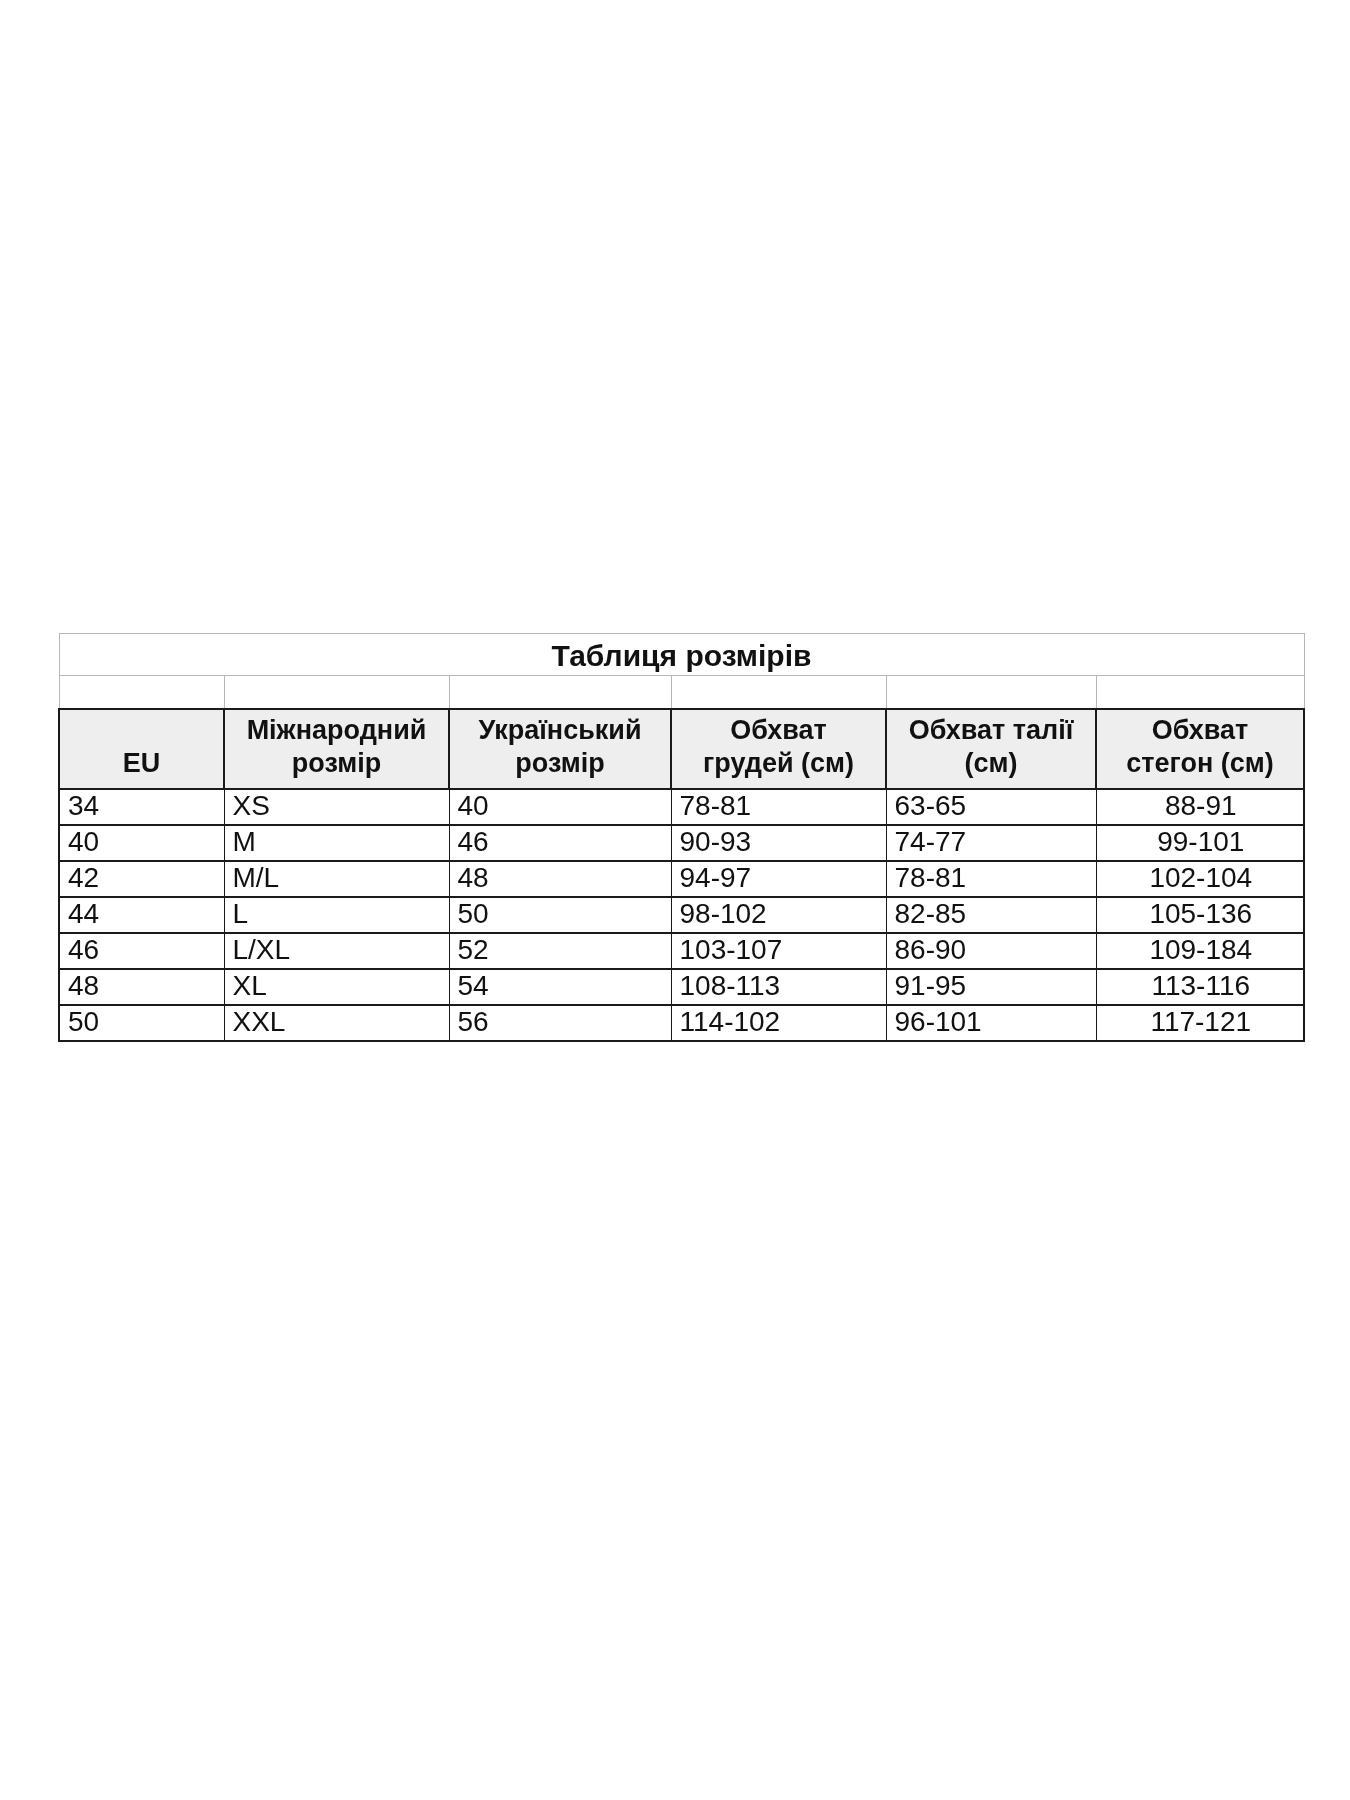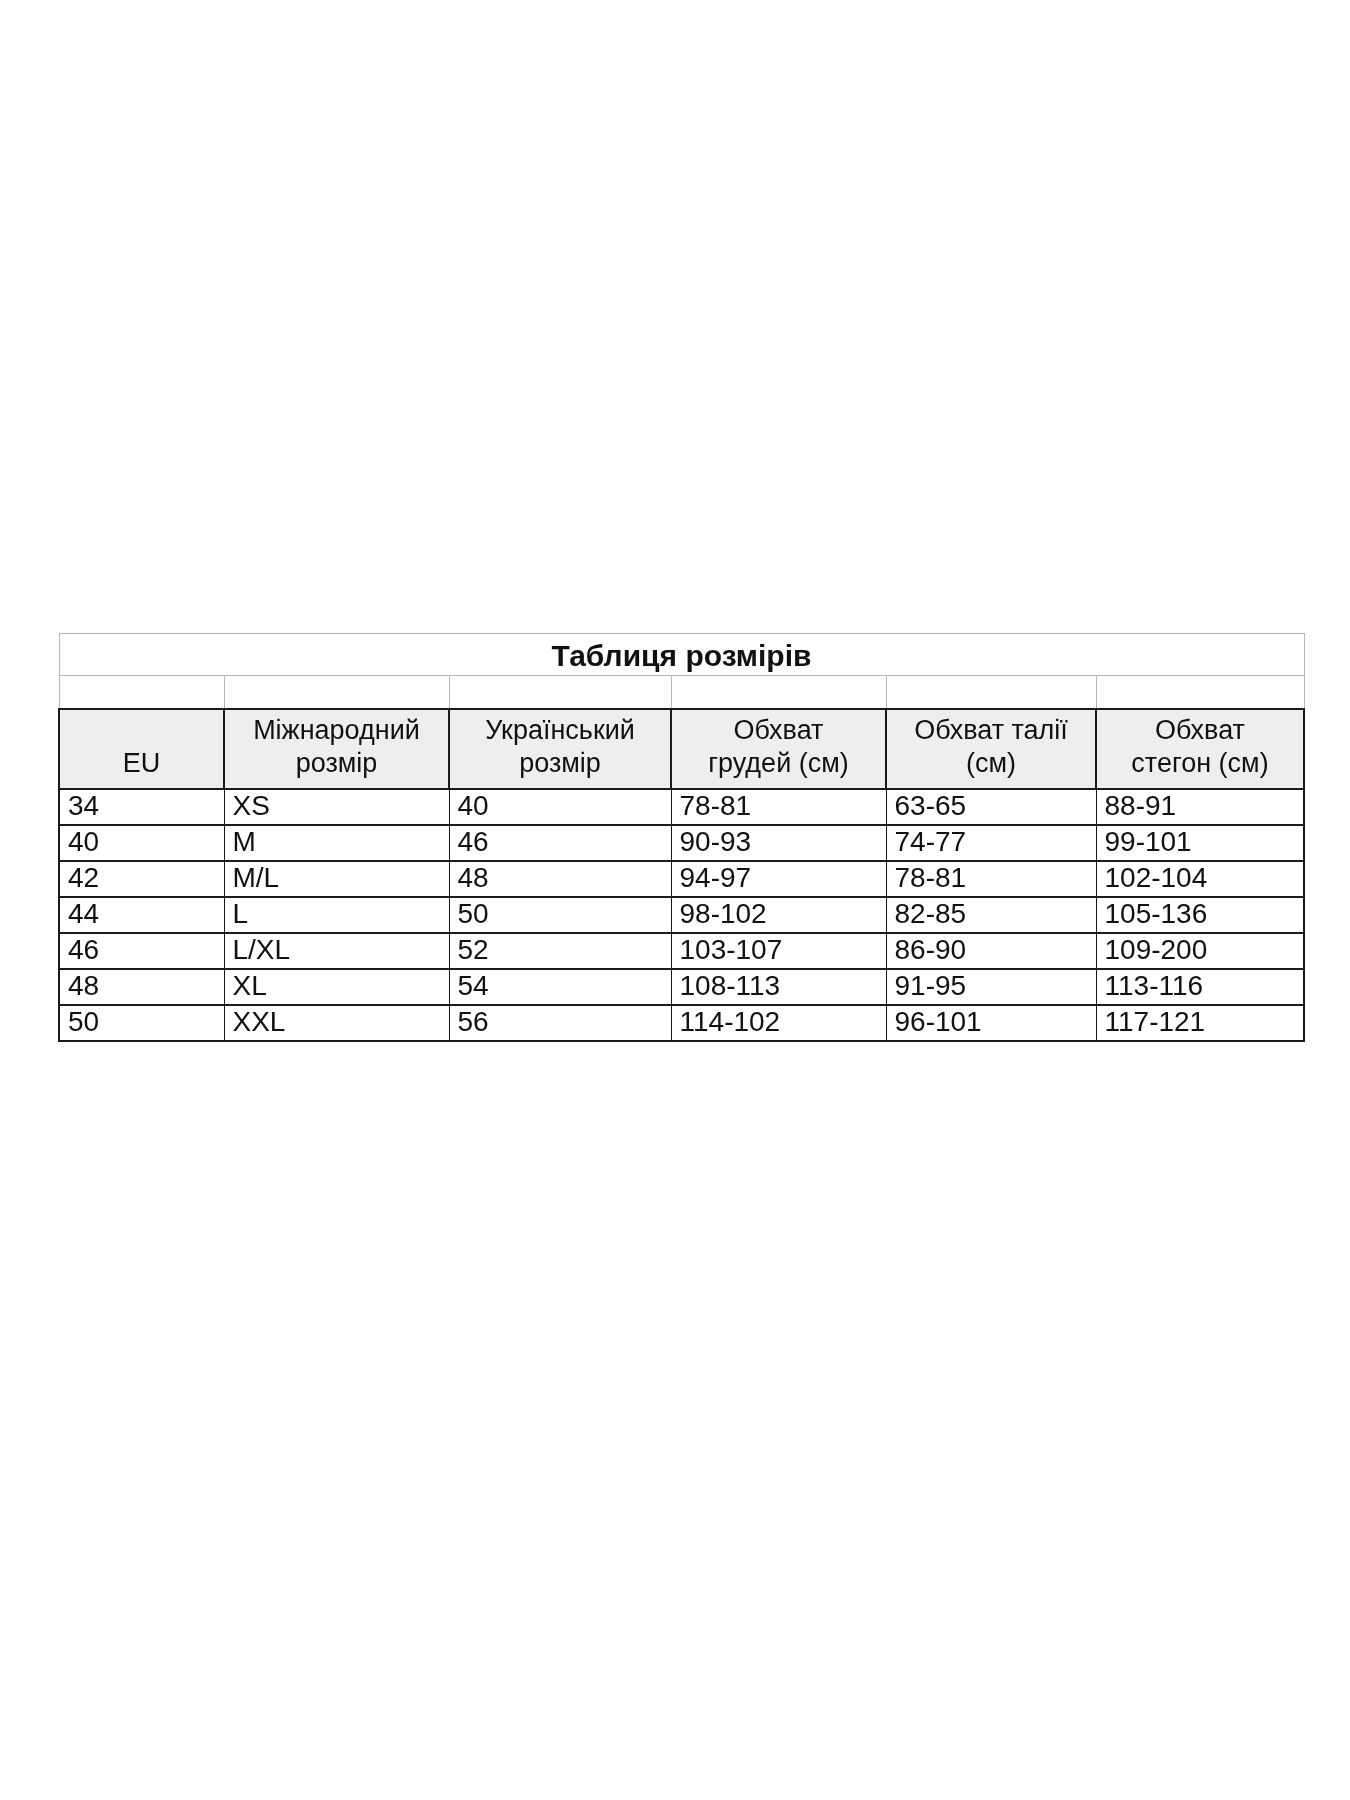--- a/index.html
+++ b/index.html
@@ -38,42 +38,42 @@
     font-size: 30px;
     padding-top: 4px;
   }
   .spacer-cell {
     border: 1px solid var(--meta-border);
     height: 33px;
   }
   th.col-header {
     border: 2px solid var(--grid);
     background: var(--header-bg);
-    font-weight: 400;
+    font-weight: 700;
     font-size: 27px;
     line-height: 33px;
     text-align: center;
     vertical-align: bottom;
     padding: 4px 6px 8px 6px;
     height: 77px;
     white-space: pre-line;
   }
   td.data-cell {
     border: 1px solid var(--grid);
     border-top-width: 2px;
     border-bottom-width: 2px;
     height: 30px;
     font-size: 28px;
     vertical-align: middle;
     text-align: left;
     padding: 0 6px 2px 8px;
     background: #ffffff;
   }
   td.data-cell:first-child { border-left-width: 2px; }
-  td.data-cell:last-child { border-right-width: 2px; }
+  td.data-cell:last-child { border-right-width: 2px; text-align: center; }
 </style>
 </head>
 <body>
 
 <div class="table-wrap">
   <table class="size-table">
     <colgroup>
       <col style="width:165px">
       <col style="width:225px">
       <col style="width:222px">
@@ -137,21 +137,21 @@
           <td class="data-cell">98-102</td>
           <td class="data-cell">82-85</td>
           <td class="data-cell">105-136</td>
         </tr>
         <tr>
           <td class="data-cell">46</td>
           <td class="data-cell">L/XL</td>
           <td class="data-cell">52</td>
           <td class="data-cell">103-107</td>
           <td class="data-cell">86-90</td>
-          <td class="data-cell">109-200</td>
+          <td class="data-cell">109-184</td>
         </tr>
         <tr>
           <td class="data-cell">48</td>
           <td class="data-cell">XL</td>
           <td class="data-cell">54</td>
           <td class="data-cell">108-113</td>
           <td class="data-cell">91-95</td>
           <td class="data-cell">113-116</td>
         </tr>
         <tr>

